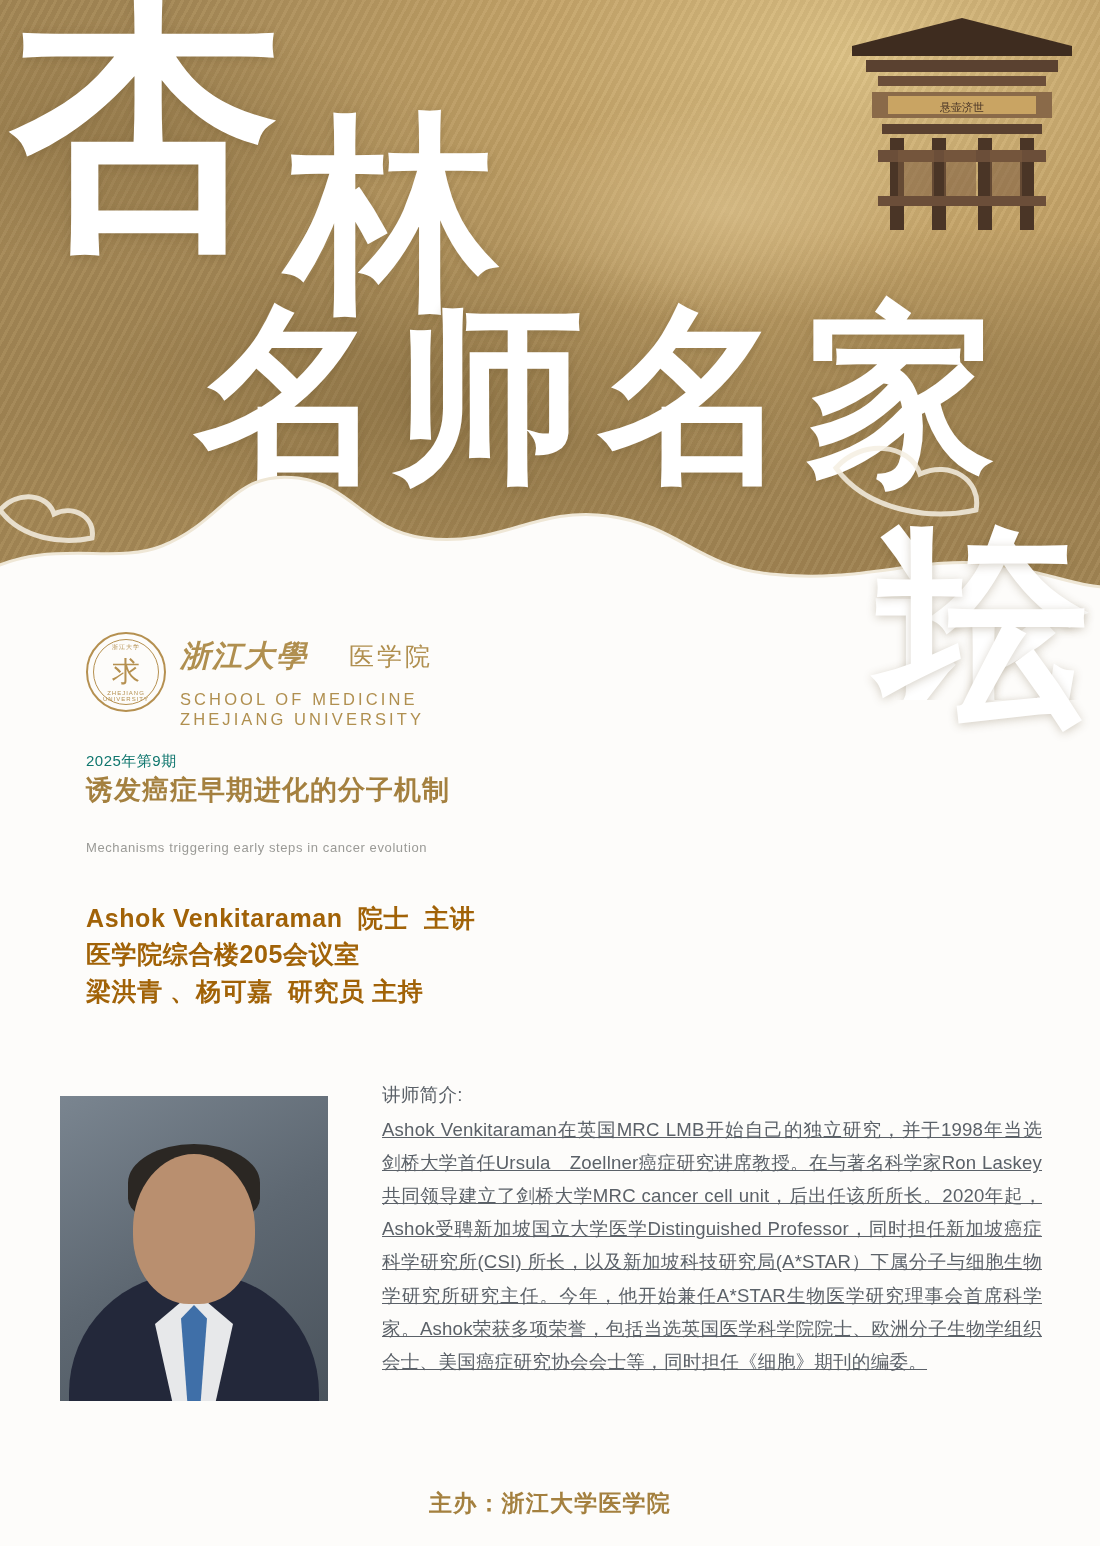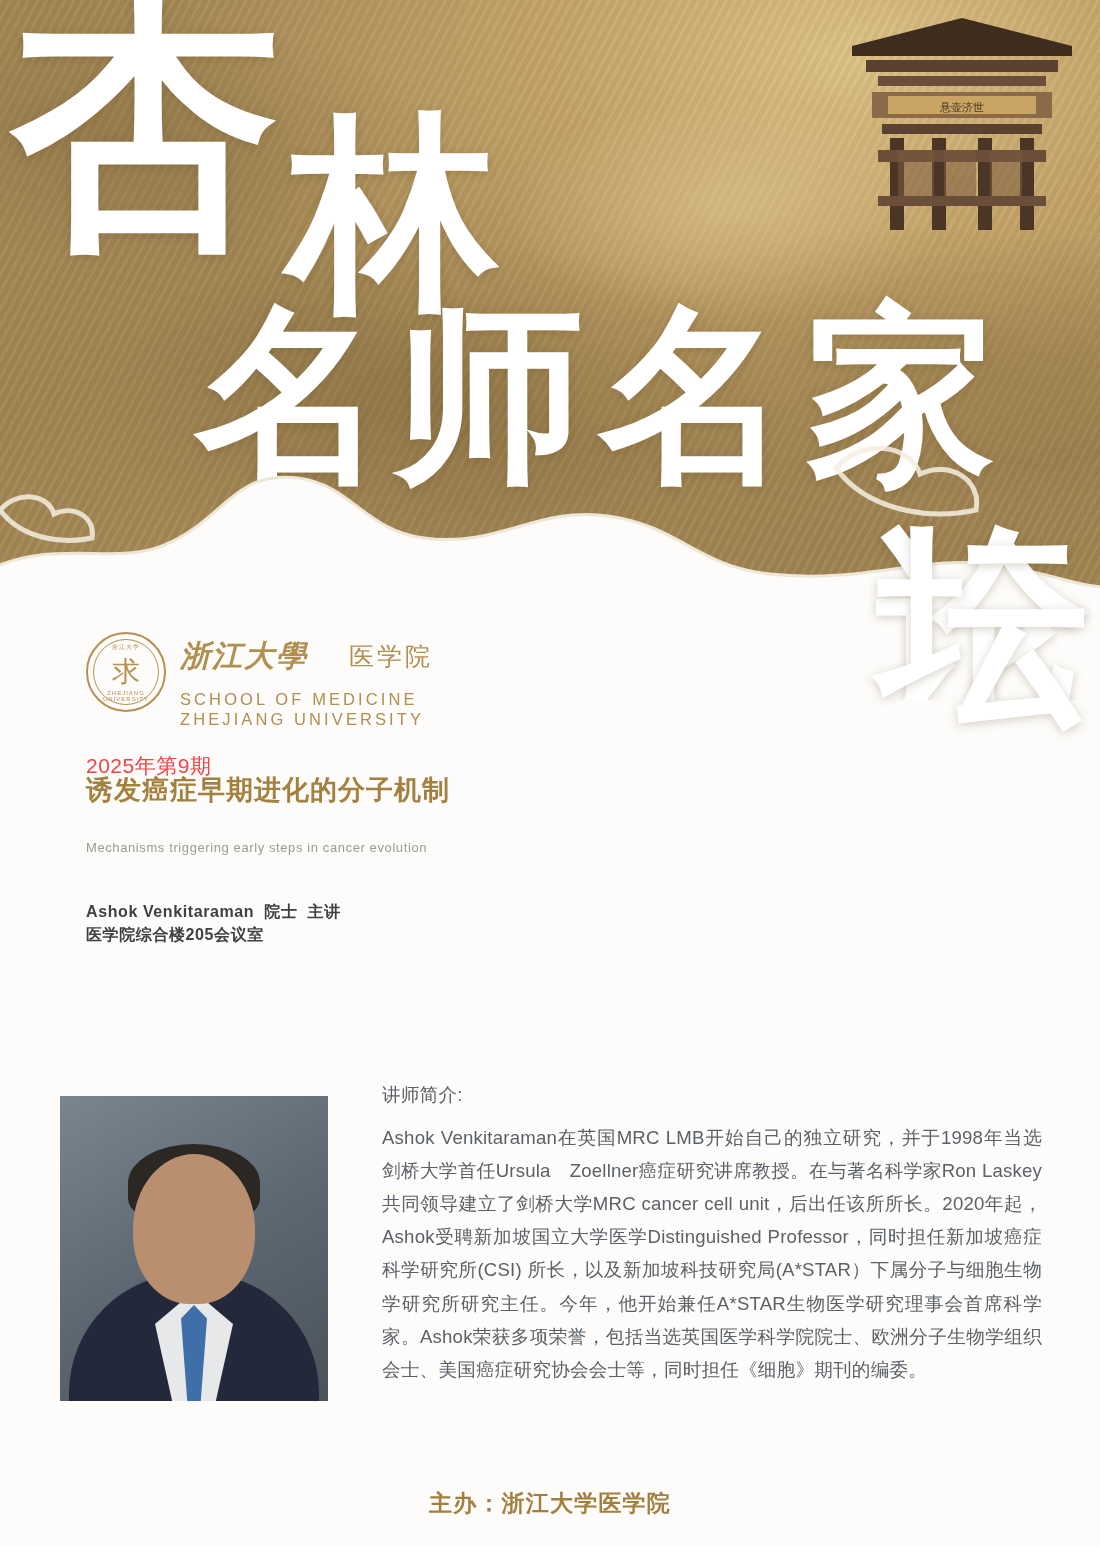--- a/index.html
+++ b/index.html
@@ -151,22 +151,22 @@
     margin-top: 13px;
     font-family: "Liberation Sans", sans-serif;
   }
   .logo-en2 { margin-top: 1px; }
 
   
   .issue {
     position: absolute;
     left: 86px;
     top: 752px;
-    font-size: 21px;
-    color: #ef4444;
+    font-size: 15px;
+    color: #0f766e;
     letter-spacing: 0.5px;
   }
   .topic-cn {
     position: absolute;
     left: 86px;
     top: 772px;
     font-size: 27px;
     font-weight: 700;
     color: #a4803f;
     letter-spacing: 1px;
@@ -177,23 +177,23 @@
     top: 840px;
     font-size: 13px;
     color: #9a9a96;
     letter-spacing: 0.6px;
   }
 
   .meta {
     position: absolute;
     left: 86px;
     top: 900px;
-    color: #404040;
-    font-weight: 700;
-    font-size: 16px;
+    color: #a16207;
+    font-weight: 700;
+    font-size: 25px;
     line-height: 1.45;
     letter-spacing: 0.6px;
   }
   .meta div { white-space: pre; }
 
   
   .photo {
     position: absolute;
     left: 60px;
     top: 1096px;
@@ -256,22 +256,22 @@
   .bio {
     position: absolute;
     left: 382px;
     top: 1078px;
     width: 660px;
     color: #5b6168;
     font-size: 18.6px;
     line-height: 1.78;
     letter-spacing: 0.2px;
   }
-  .bio .bio-label { display: block; margin-bottom: 10px; }
-  .bio .bio-text { display: block; text-align: justify; }
+  .bio .bio-label { display: block; margin-bottom: 2px; }
+  .bio .bio-text { display: block; text-align: justify; text-decoration: underline; }
 
   .host {
     position: absolute;
     left: 0;
     right: 0;
     top: 1488px;
     text-align: center;
     color: #a4803f;
     font-weight: 700;
     font-size: 23px;
@@ -349,20 +349,21 @@
     </div>
   </div>
 
   <div class="issue">2025年第9期</div>
   <div class="topic-cn">诱发癌症早期进化的分子机制</div>
   <div class="topic-en">Mechanisms triggering early steps in cancer evolution</div>
 
   <div class="meta">
     <div>Ashok Venkitaraman  院士  主讲</div>
     <div>医学院综合楼205会议室</div>
+    <div>梁洪青 、杨可嘉  研究员 主持</div>
   </div>
 
   <div class="photo">
     <div class="body"></div>
     <div class="shirt"></div>
     <div class="tie"></div>
     <div class="hair"></div>
     <div class="head"></div>
   </div>
 

